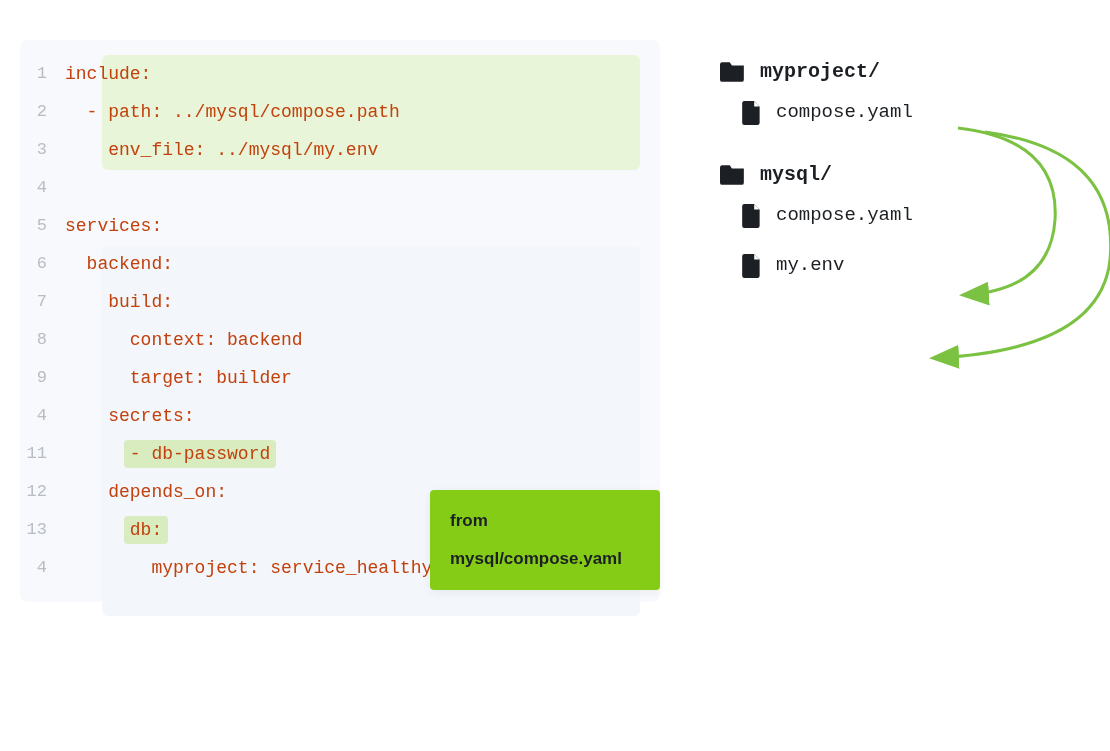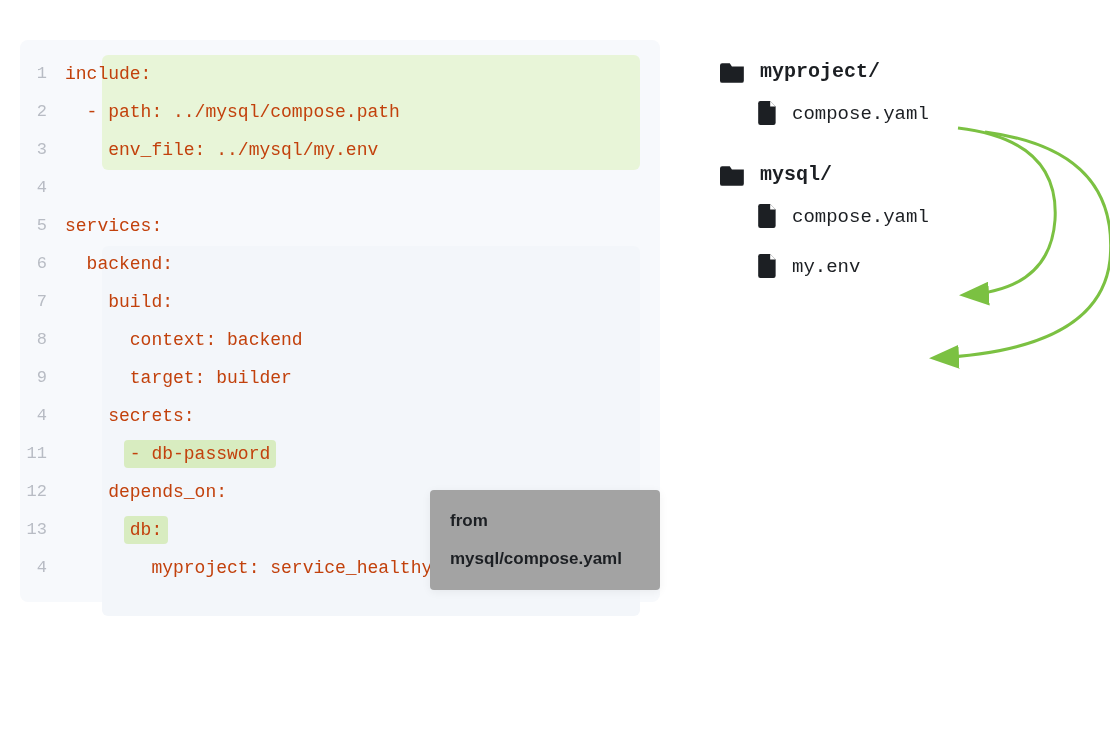--- a/index.html
+++ b/index.html
@@ -77,51 +77,51 @@
       margin-left: -6px;
     }
     .code-lines {
       position: relative;
       z-index: 1;
     }
     .callout {
       position: absolute;
       left: 410px;
       top: 450px;
-      background: #a3a3a3;
+      background: #84cc16;
       padding: 12px 20px;
       font-weight: 700;
       font-size: 17px;
       color: #1c1f23;
       z-index: 5;
       box-shadow: 0 2px 10px rgba(0,0,0,0.06);
       border-radius: 4px;
       font-family: -apple-system, BlinkMacSystemFont, 'Segoe UI', sans-serif;
     }
     .file-tree {
       padding-top: 20px;
       width: 340px;
       font-family: 'SF Mono', Monaco, 'Courier New', monospace;
       font-size: 19px;
       position: relative;
     }
     .tree-item {
       display: flex;
-      align-items: flex-end;
+      align-items: flex-start;
       gap: 14px;
       margin-bottom: 18px;
       color: #1c1f23;
     }
     .tree-item.folder {
       font-weight: 800;
       font-size: 20px;
     }
     .tree-item.file {
       font-weight: 400;
-      margin-left: 38px;
+      margin-left: 22px;
       margin-bottom: 26px;
     }
     .tree-spacer {
       height: 12px;
     }
     .icon-folder, .icon-file {
       flex-shrink: 0;
     }
     .arrows-svg {
       position: absolute;

